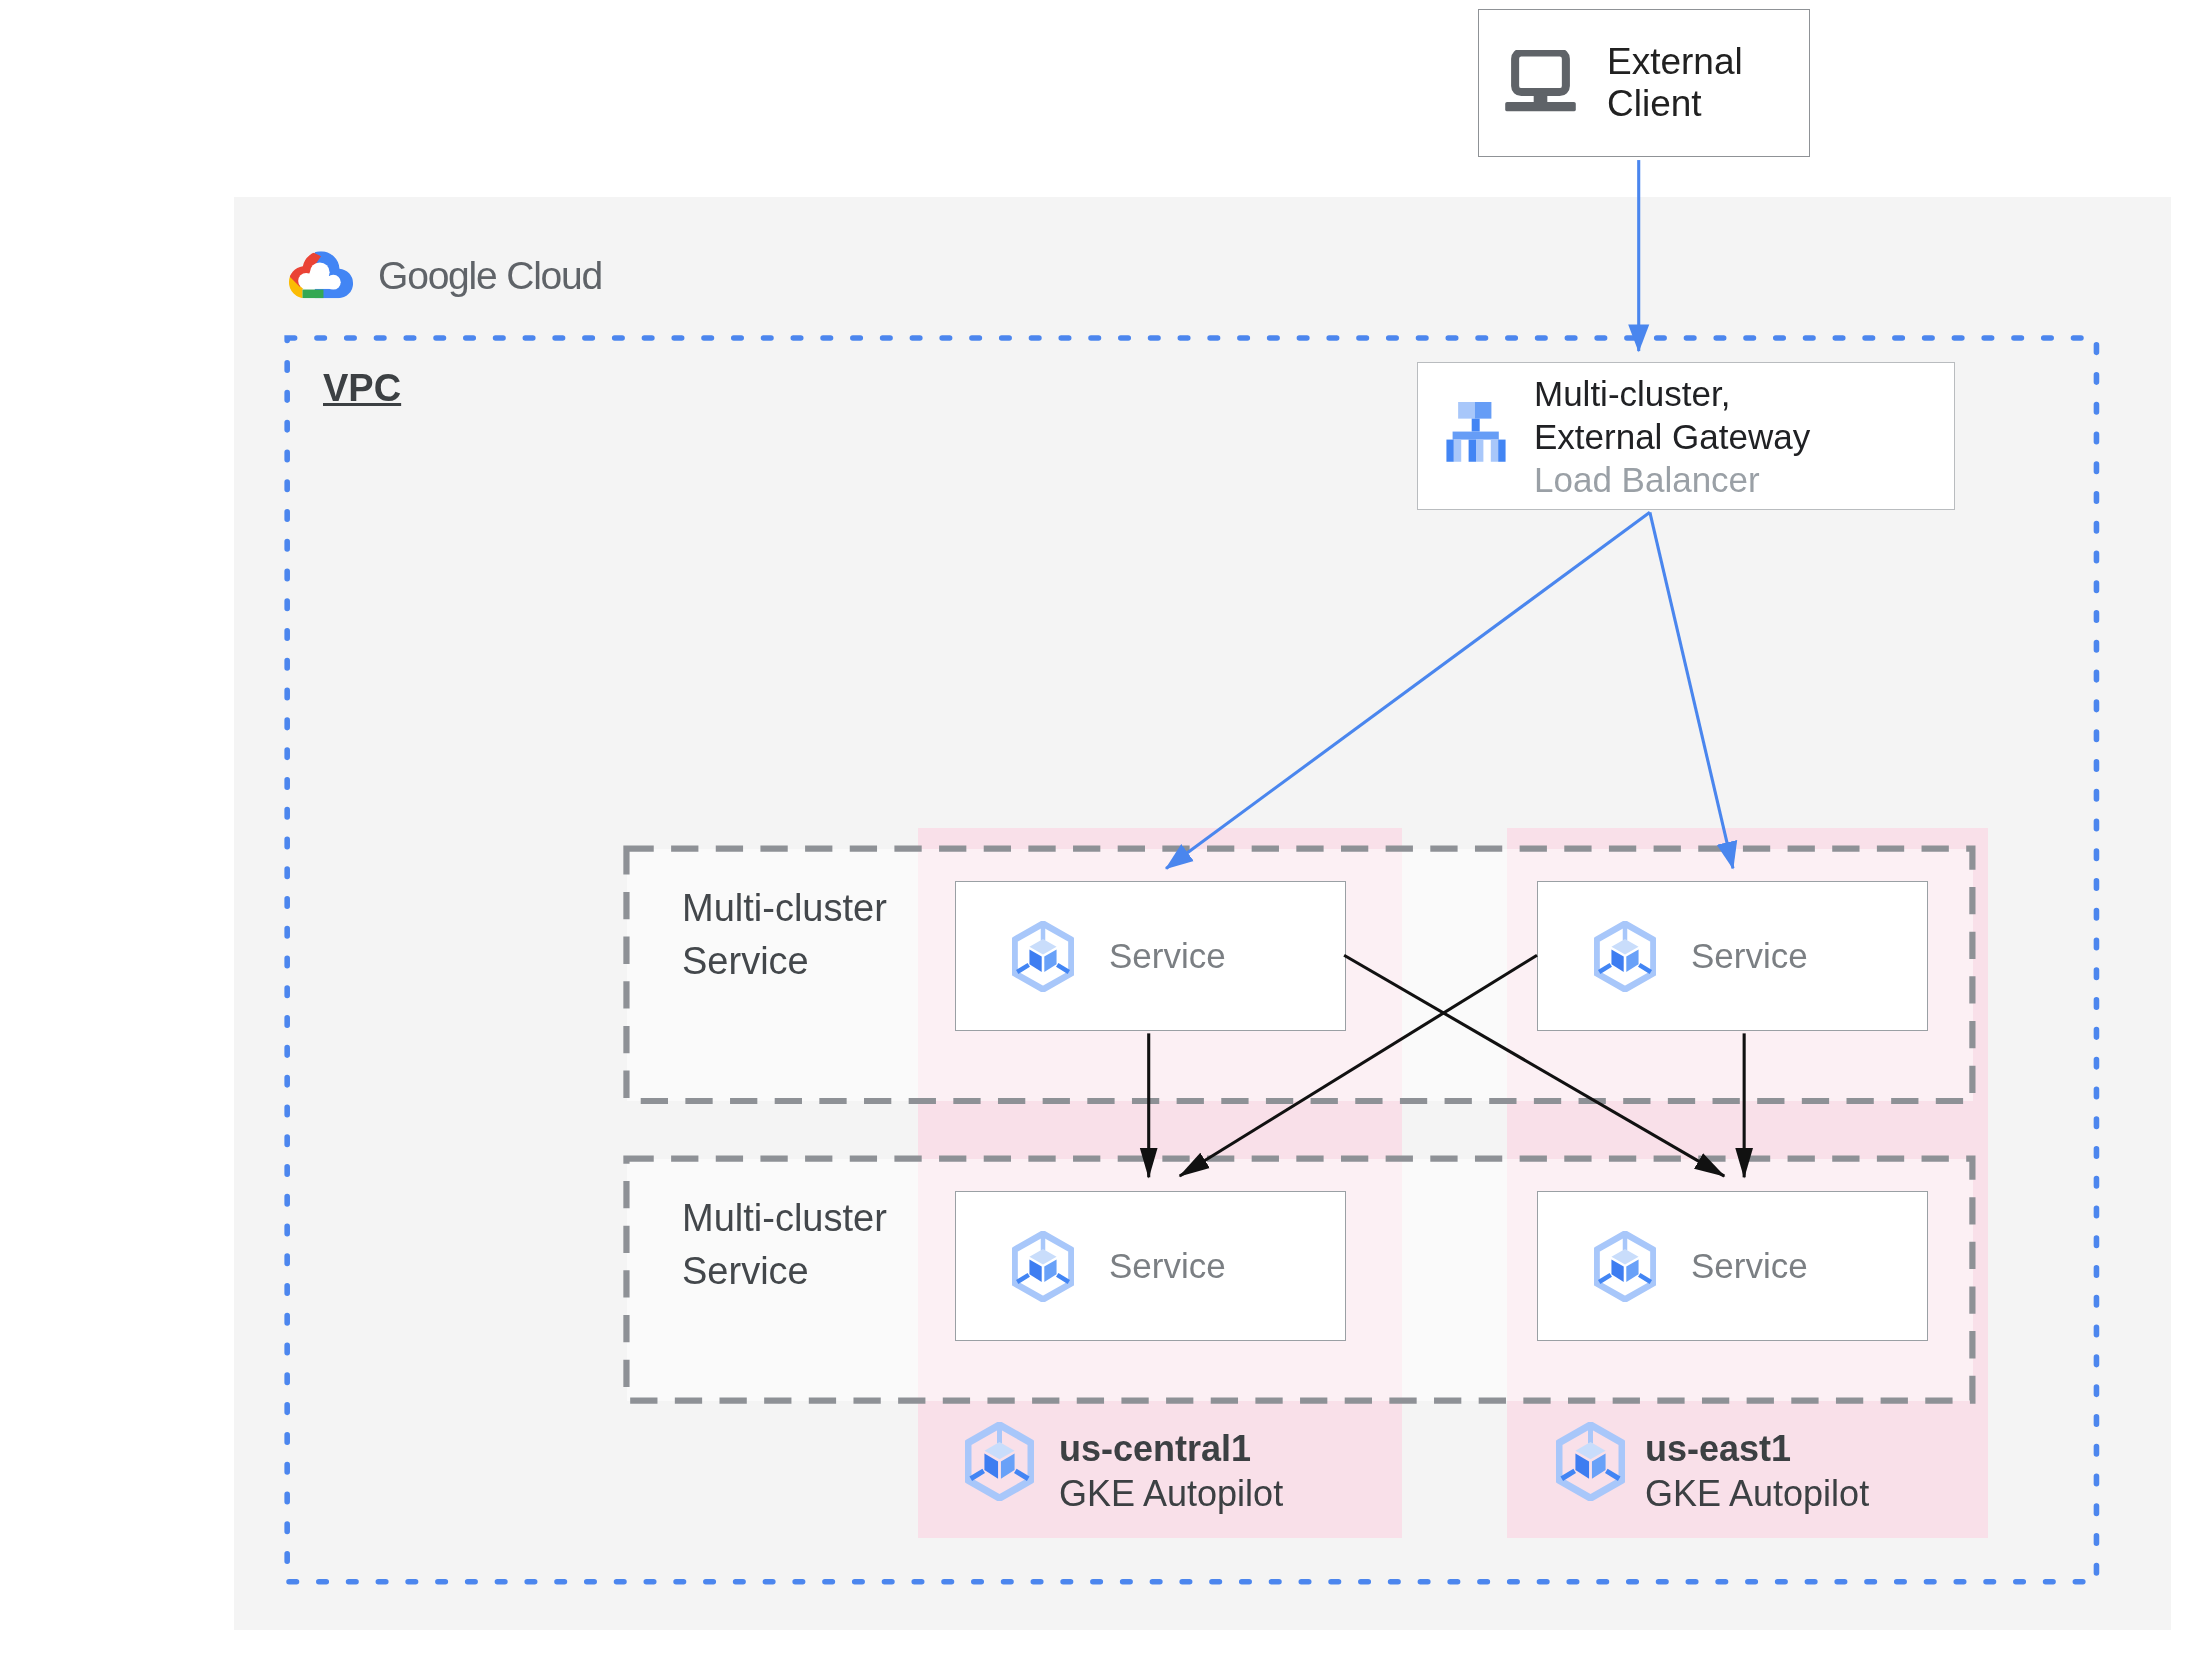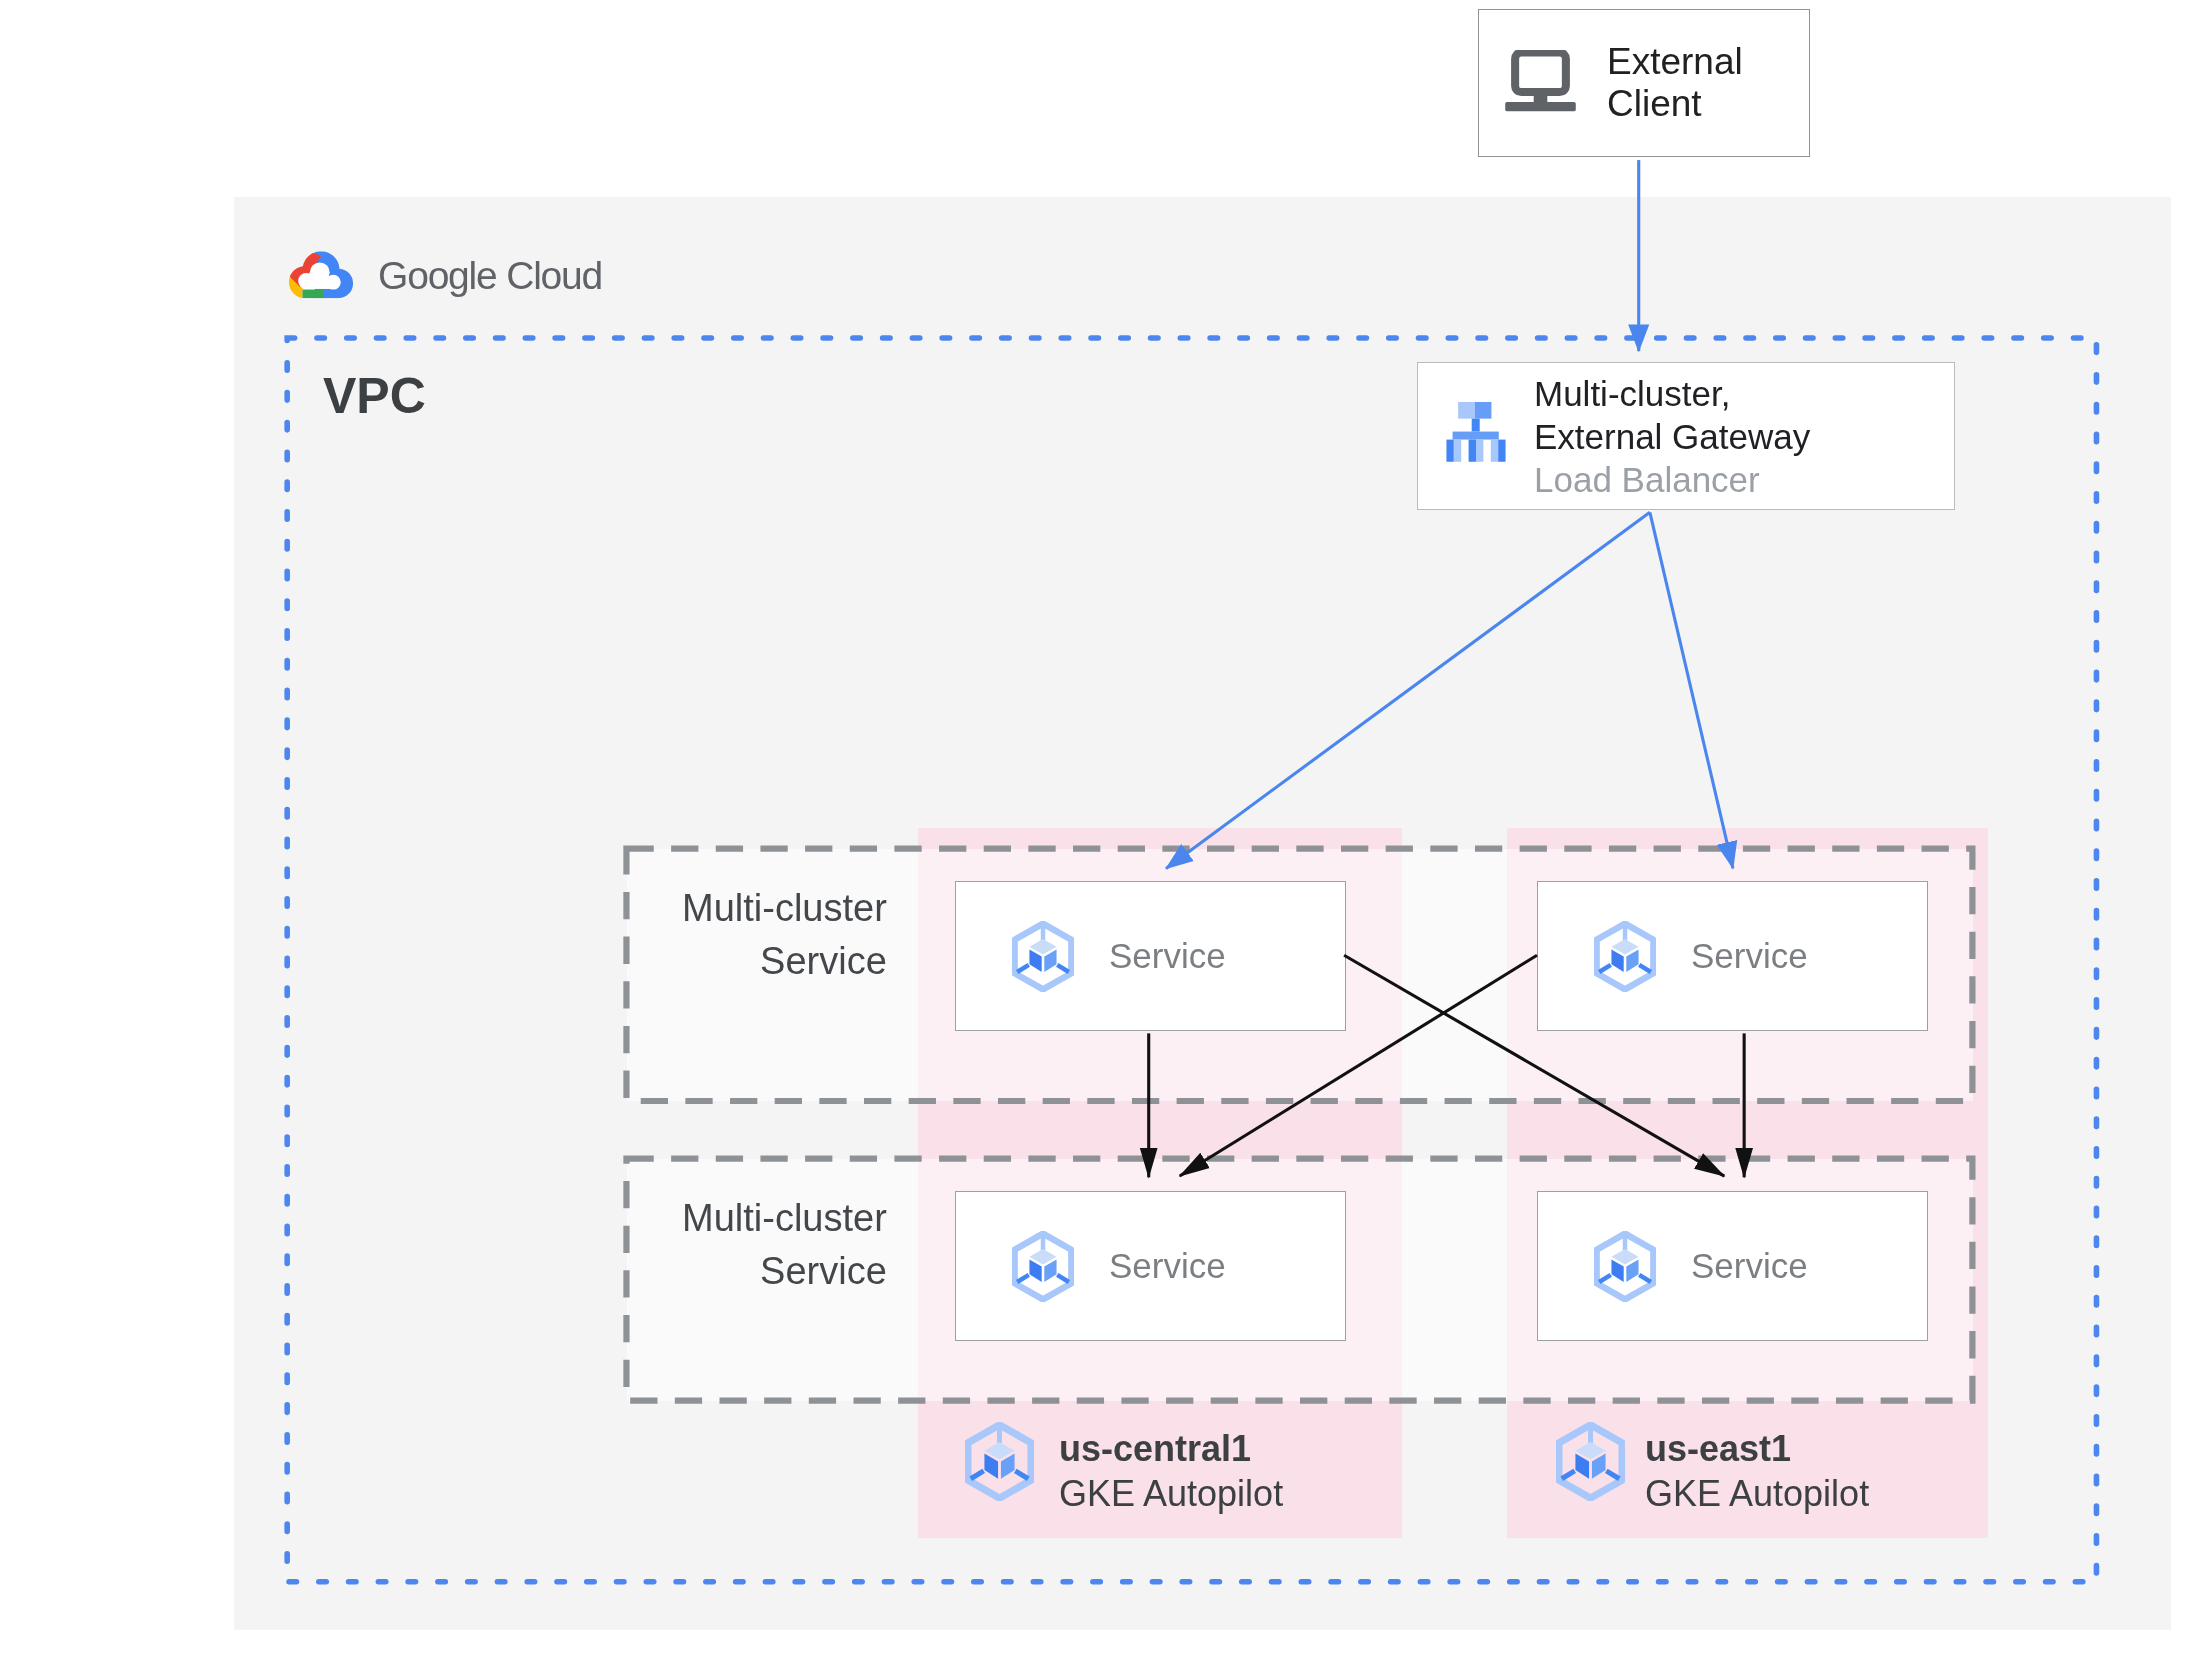--- a/index.html
+++ b/index.html
@@ -13,38 +13,38 @@
   .pink.left{left:918px;width:484px;}
   .pink.right{left:1507px;width:481px;}
   .mcs-fill{left:627px;width:1346px;background:rgba(255,255,255,0.5);}
   .mcs-fill.row1{top:849px;height:252px;}
   .mcs-fill.row2{top:1159px;height:242px;}
   svg.overlay{left:0;top:0;width:2205px;height:1676px;pointer-events:none;}
 
   .logo{left:284px;top:243px;height:65px;display:flex;align-items:center;gap:20px;}
   .logo .wordmark{font-size:39px;color:#5f6368;letter-spacing:-1.2px;white-space:nowrap;}
 
-  .vpc-label{left:323px;top:367px;font-size:50px;font-weight:bold;color:#3c4043;}
+  .vpc-label{left:323px;top:367px;font-size:38px;font-weight:bold;color:#3c4043;text-decoration:underline;}
 
   .card{background:#ffffff;box-sizing:border-box;display:flex;align-items:center;}
   .client-box{left:1478px;top:8.7px;width:332px;height:148px;border:1.9px solid #8f9296;padding-left:21px;gap:26px;}
   .client-box .lines{font-size:37px;line-height:42px;color:#212121;}
 
   .lb-box{left:1417px;top:362px;width:538px;height:148px;border:1.2px solid #b9bcbf;padding-left:27px;gap:27px;}
   .lb-box .lines{font-size:35px;line-height:43px;color:#202124;white-space:nowrap;}
   .lb-box .lines .sub{color:#9aa0a6;}
 
   .svc{width:391px;height:150px;border:1.2px solid #9aa0a4;gap:35px;padding-left:56px;}
   .svc .svc-label{font-size:35px;color:#7b7f83;}
   .svc.tl{left:955px;top:881px;}
   .svc.tr{left:1537px;top:881px;}
   .svc.bl{left:955px;top:1191px;}
   .svc.br{left:1537px;top:1191px;}
 
-  .mcs-label{font-size:38px;line-height:53px;color:#43474b;left:682px;text-align:right;}
+  .mcs-label{font-size:38px;line-height:53px;color:#43474b;left:682px;}
   .mcs-label.row1{top:882px;}
   .mcs-label.row2{top:1192px;}
 
   .footer{display:flex;align-items:flex-start;gap:25px;top:1422px;}
   .footer.left{left:965px;}
   .footer.right{left:1556px;gap:20px;}
   .footer .txt{font-size:36px;line-height:45px;color:#3c4043;padding-top:3.7px;}
   .footer .txt .name{font-weight:bold;}
 </style>
 </head>

